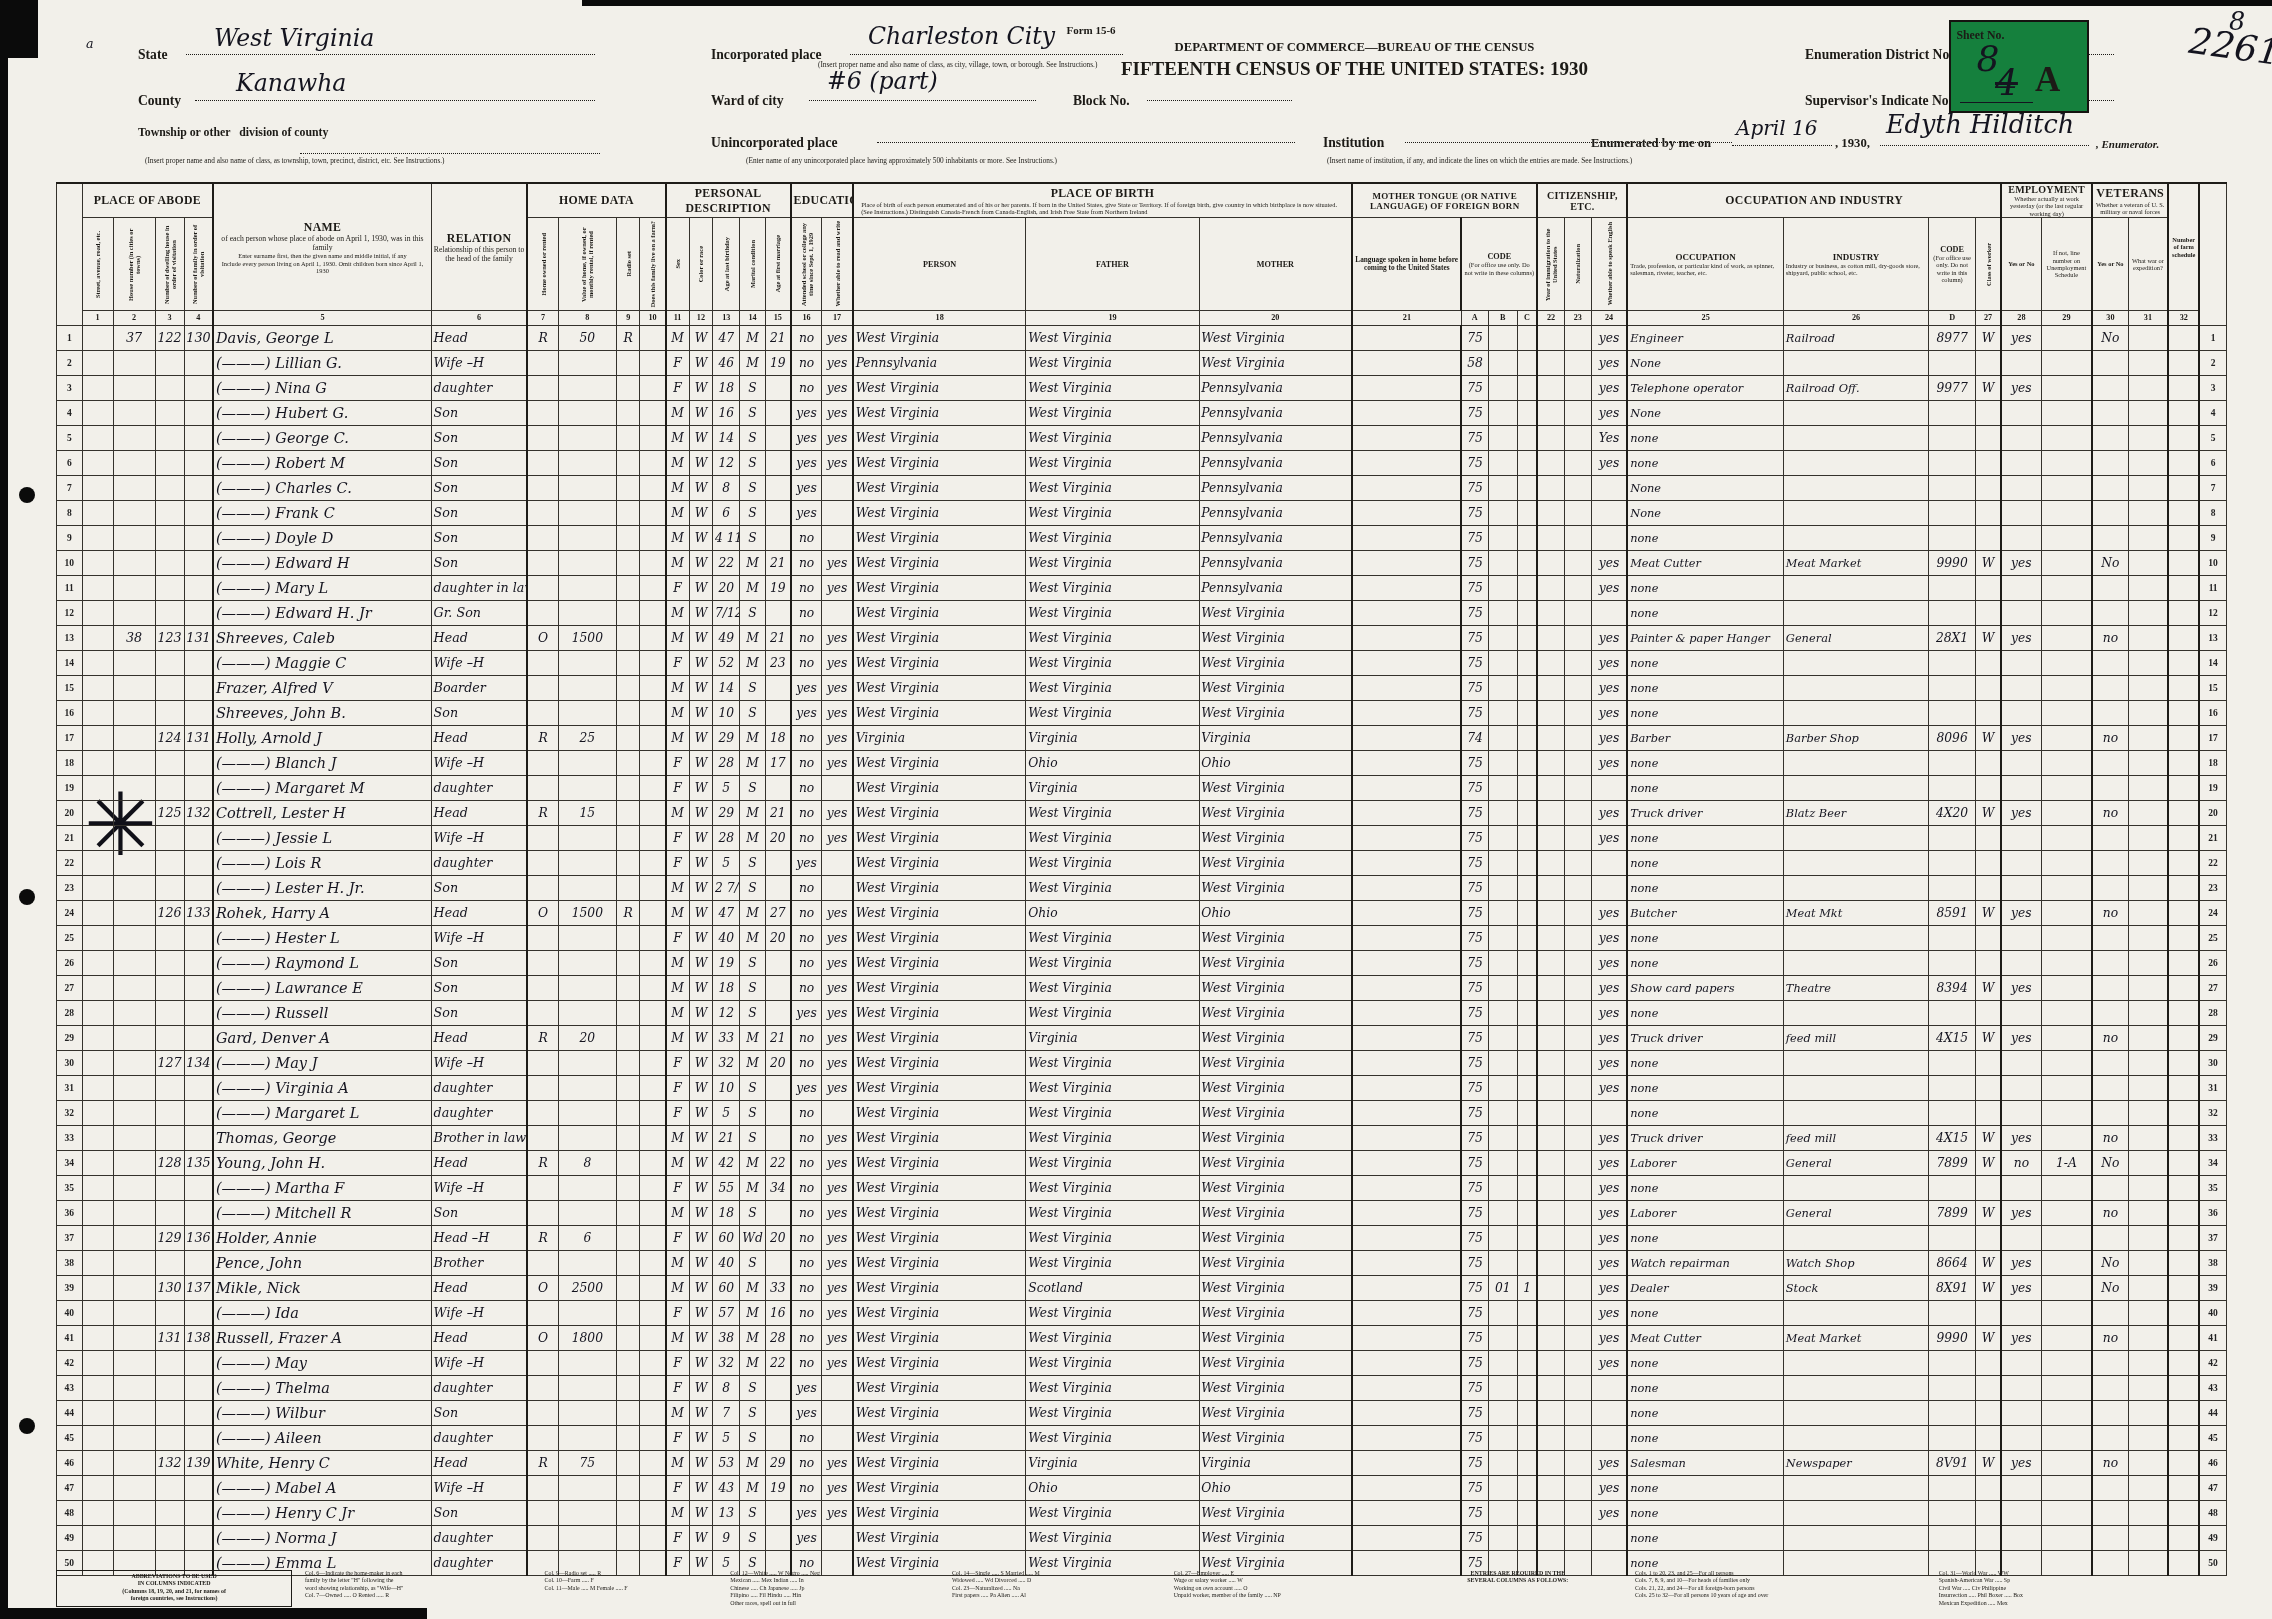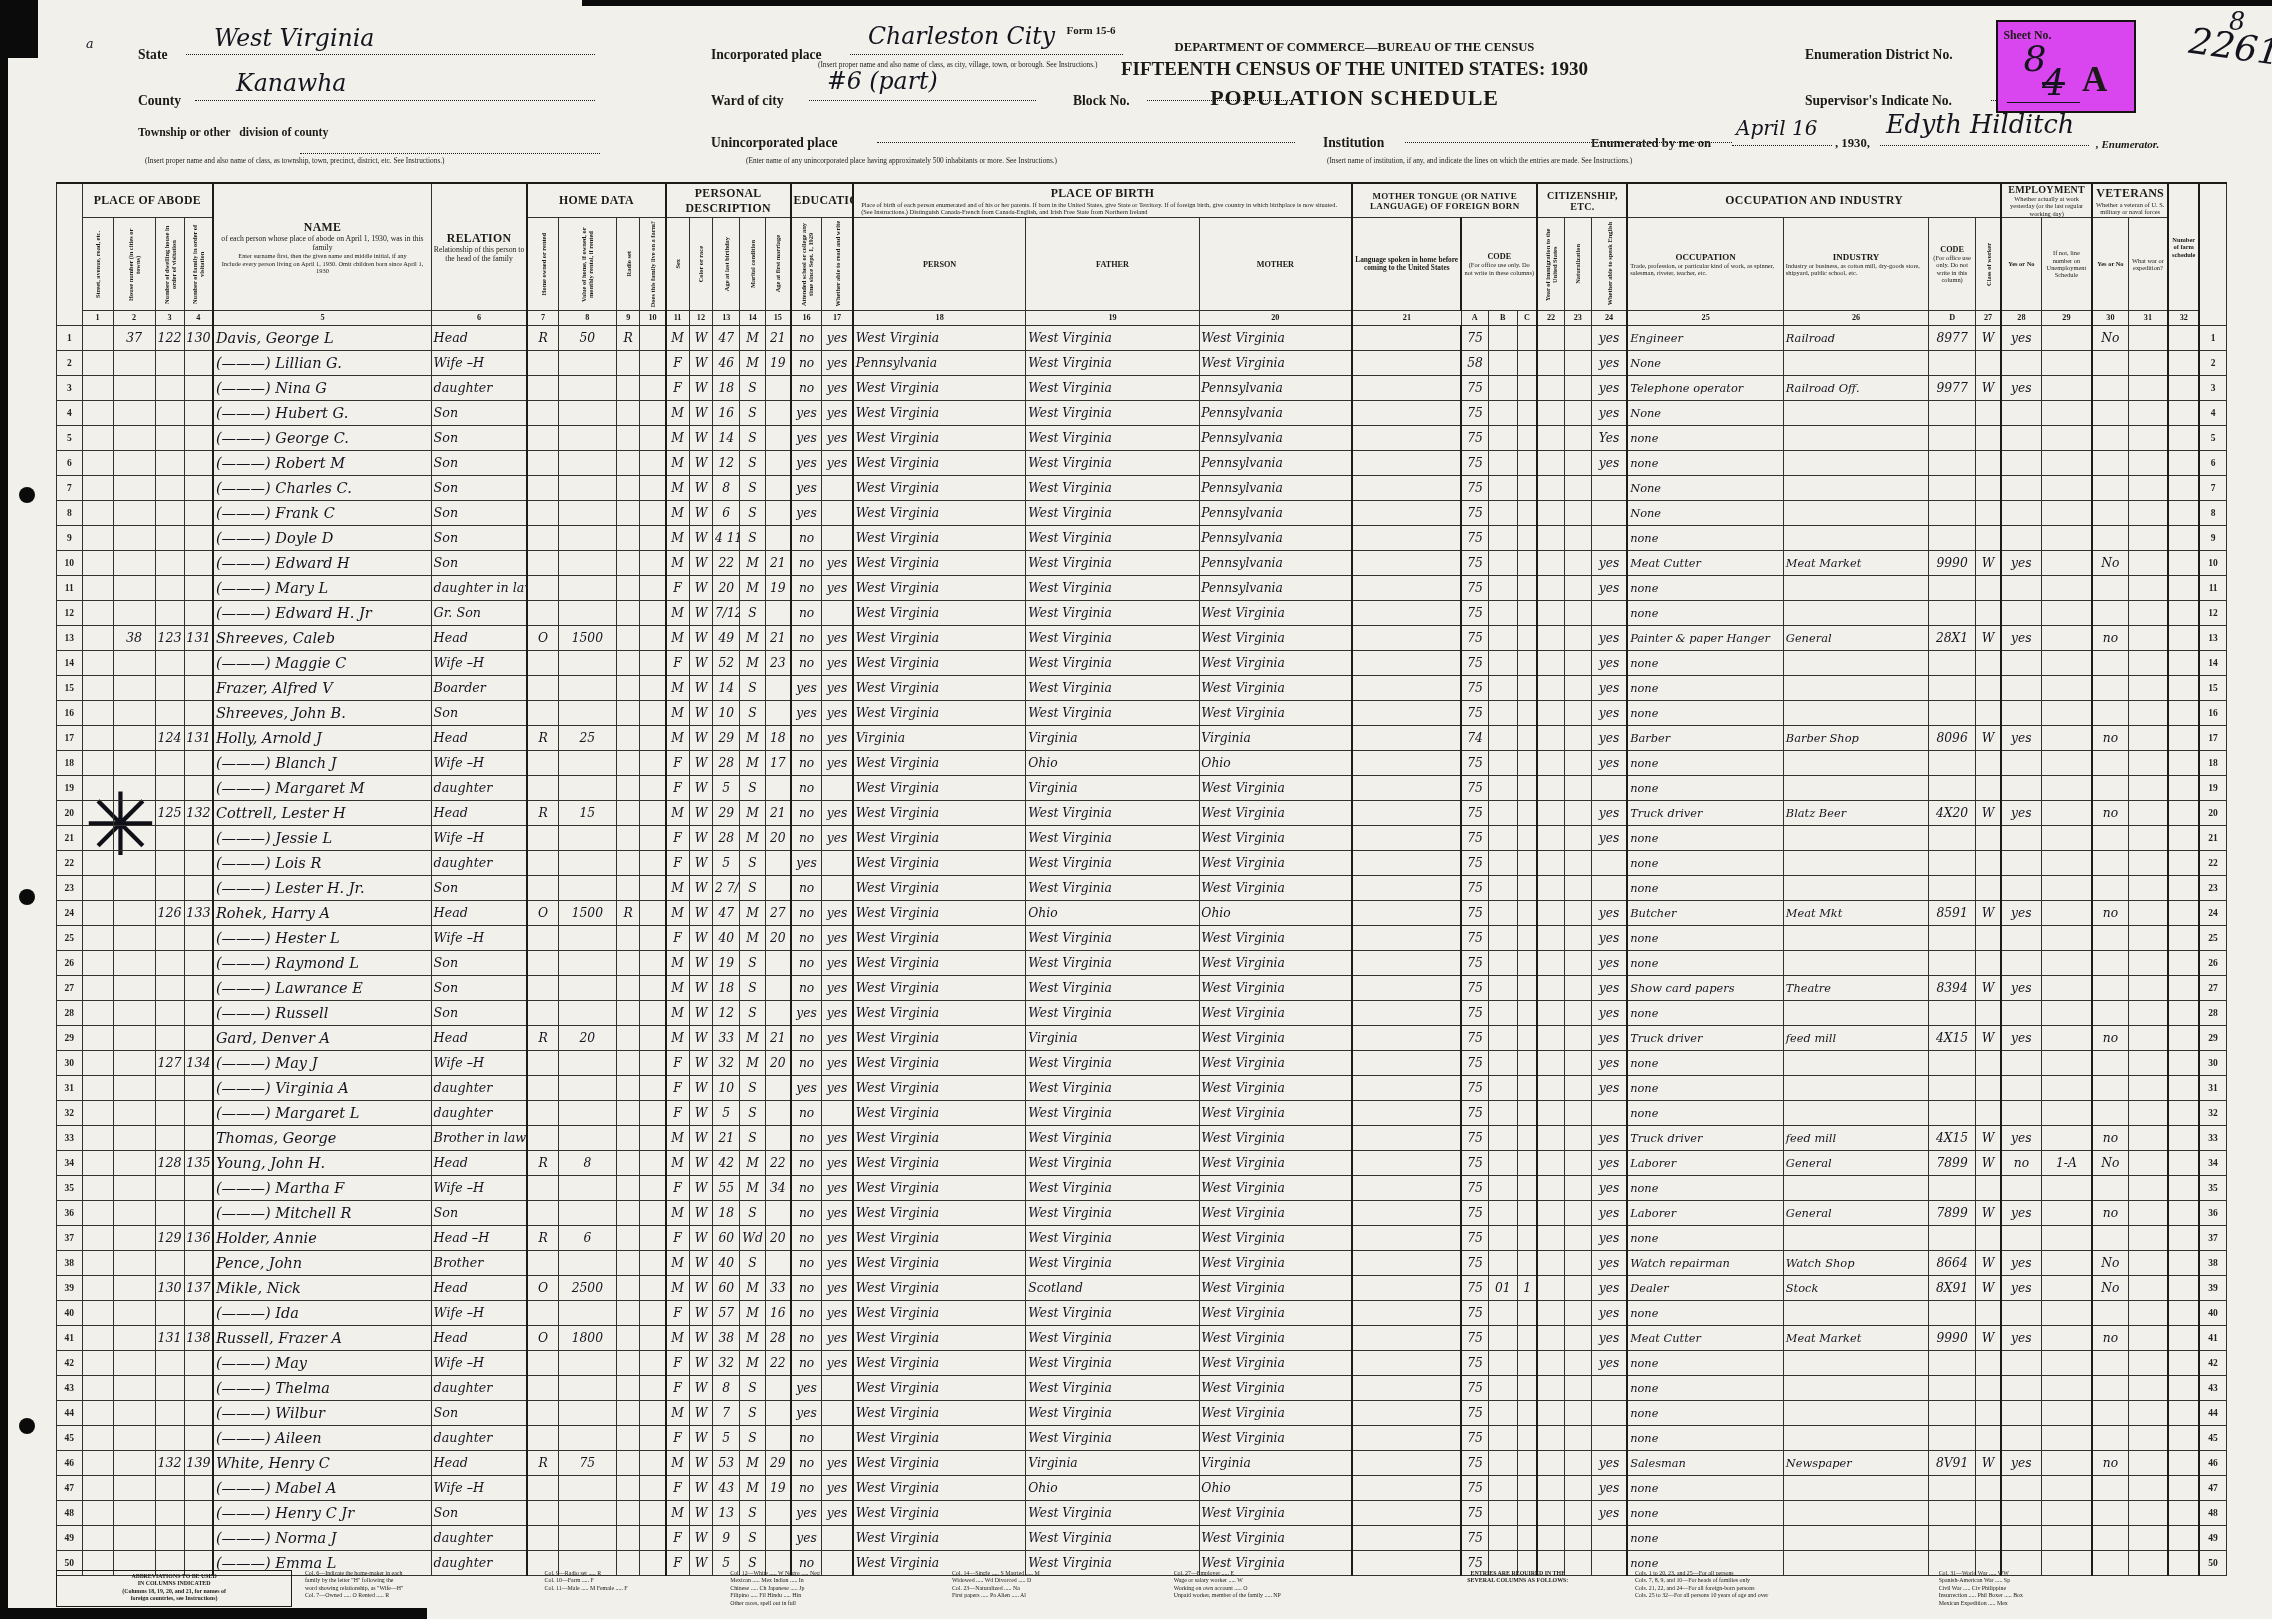--- a/index.html
+++ b/index.html
@@ -10,21 +10,21 @@
   .hole{position:absolute;width:16.4px;height:16.4px;border-radius:50%;background:#0b0b0b;}
   .star{position:absolute;font-size:87px;line-height:1;color:#101018;font-family:"DejaVu Sans",sans-serif;}
   
   .lbl{position:absolute;font-weight:bold;font-size:13.6px;}
   .note{position:absolute;font-size:7.3px;}
   .fline{position:absolute;border-bottom:1.4px dotted #1c1a16;height:18px;}
   .hw{font-family:"DejaVu Serif",serif;font-style:italic;color:#14141f;}
   .hwv{position:absolute;font-family:"DejaVu Serif",serif;font-style:italic;color:#14141f;font-size:23.6px;white-space:nowrap;}
   .ctr{position:absolute;text-align:center;font-weight:bold;}
   
-  #sheetbox{position:absolute;left:1996px;top:20px;width:136px;height:89px;border:2.7px solid #151310;background:#d946ef;}
+  #sheetbox{position:absolute;left:1949px;top:20px;width:136px;height:89px;border:2.7px solid #151310;background:#15803d;}
   #sheetbox .sl{position:absolute;left:5.5px;top:5.5px;font-weight:bold;font-size:11.8px;}
   #sheetbox .h8{position:absolute;left:25.5px;top:16.4px;font-size:36px;}
   #sheetbox .h4{position:absolute;left:44px;top:40px;font-size:36px;text-decoration:line-through;}
   #sheetbox .hA{position:absolute;left:84px;top:38px;font-size:35px;font-weight:bold;font-style:normal;font-family:"Liberation Serif",serif;}
   #sheetbox .ul{position:absolute;left:9px;top:80px;width:73px;border-top:1.8px solid #14141f;}
   
   table{border-collapse:collapse;table-layout:fixed;}
   #census{position:absolute;left:56px;top:182px;width:2171px;}
   th,td{border:0.9px solid #35322c;padding:0 1.8px;overflow:hidden;box-sizing:border-box;}
   thead th{font-weight:bold;vertical-align:middle;background:#f2f0ea;}
@@ -63,21 +63,20 @@
   <div class="edge" style="left:0;top:1608px;width:427px;height:11px;"></div>
   <div class="hole" style="left:19px;top:487px;"></div>
   <div class="hole" style="left:19px;top:889px;"></div>
   <div class="hole" style="left:19px;top:1418px;"></div>
   <div class="star" style="left:84px;top:782px;">✳</div>
   <div class="hwv" style="left:86px;top:36px;font-size:12.7px;">a</div>
 
   <div class="ctr" style="left:1000px;top:23.6px;width:182px;font-size:11px;">Form 15-6</div>
   <div class="ctr" style="left:1027px;top:40px;width:655px;font-size:12.7px;">DEPARTMENT OF COMMERCE—BUREAU OF THE CENSUS</div>
   <div class="ctr" style="left:1027px;top:58px;width:655px;font-size:19px;">FIFTEENTH CENSUS OF THE UNITED STATES:  1930</div>
-  <div class="ctr" style="left:1027px;top:85px;width:655px;font-size:22px;letter-spacing:0.9px;">POPULATION SCHEDULE</div>
 
   <div class="lbl" style="left:138px;top:47px;">State</div>
   <div class="fline" style="left:186px;top:36px;width:409px;"></div>
   <div class="hwv" style="left:214px;top:23.6px;">West Virginia</div>
 
   <div class="lbl" style="left:138px;top:93px;">County</div>
   <div class="fline" style="left:195px;top:82px;width:400px;"></div>
   <div class="hwv" style="left:236px;top:69px;">Kanawha</div>
 
   <div class="lbl" style="left:138px;top:125px;width:200px;font-size:11.8px;white-space:pre-line;">Township or other&nbsp;&nbsp;&nbsp;division of county</div>

